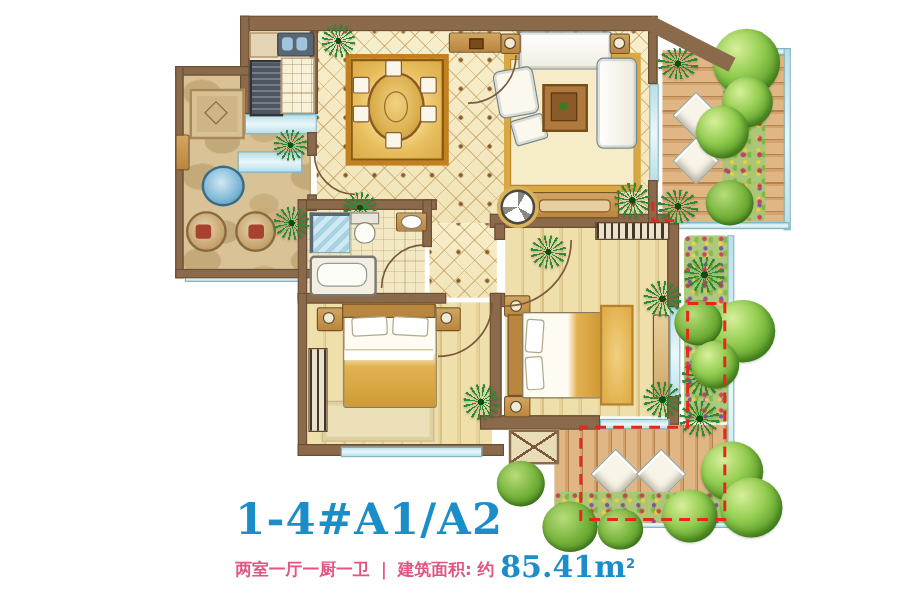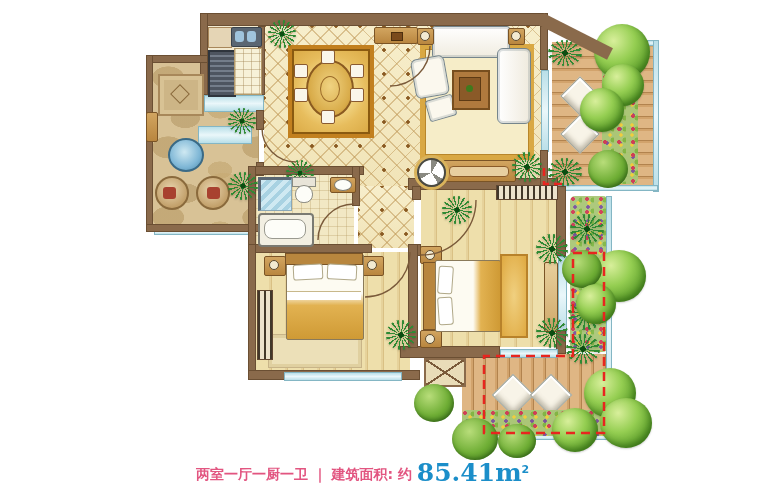--- a/index.html
+++ b/index.html
@@ -258,19 +258,20 @@
       <path d="M262,128 A34,34 0 0 0 296,162" fill="none" stroke="#7a5a3a" stroke-width="1.4"></path>
       <path d="M354,204 A36,36 0 0 0 318,240" fill="none" stroke="#7a5a3a" stroke-width="1.4"></path>
       <path d="M410,252 A45,45 0 0 1 365,297" fill="none" stroke="#7a5a3a" stroke-width="1.4"></path>
       <path d="M476,200 A55,55 0 0 1 421,255" fill="none" stroke="#7a5a3a" stroke-width="1.4"></path>
       <polygon points="573,253 604,253 604,433 484,433 484,356 573,356" fill="none" stroke="#e8251f" stroke-width="2.5" stroke-dasharray="9 6"></polygon>
       <polyline points="544,168 544,184 562,184" fill="none" stroke="#e8251f" stroke-width="2.5" stroke-dasharray="8 5"></polyline>
     </svg>
 
   </div>
 
+  <div class="title" style="left:196px;top:412px;color:#1b8ec9;">1-4#A1/A2</div>
   <div class="caption" style="left:196px;top:458px;color:#e25580;">
     <span>两室一厅一厨一卫</span>
     <span>｜</span>
     <span>建筑面积: 约</span>
     <span class="big" style="color:#1b8ec9;">85.41</span><span class="big" style="color:#1b8ec9;">m</span><sup style="color:#1b8ec9;">2</sup>
   </div>
 </div>
 
 </body></html>

